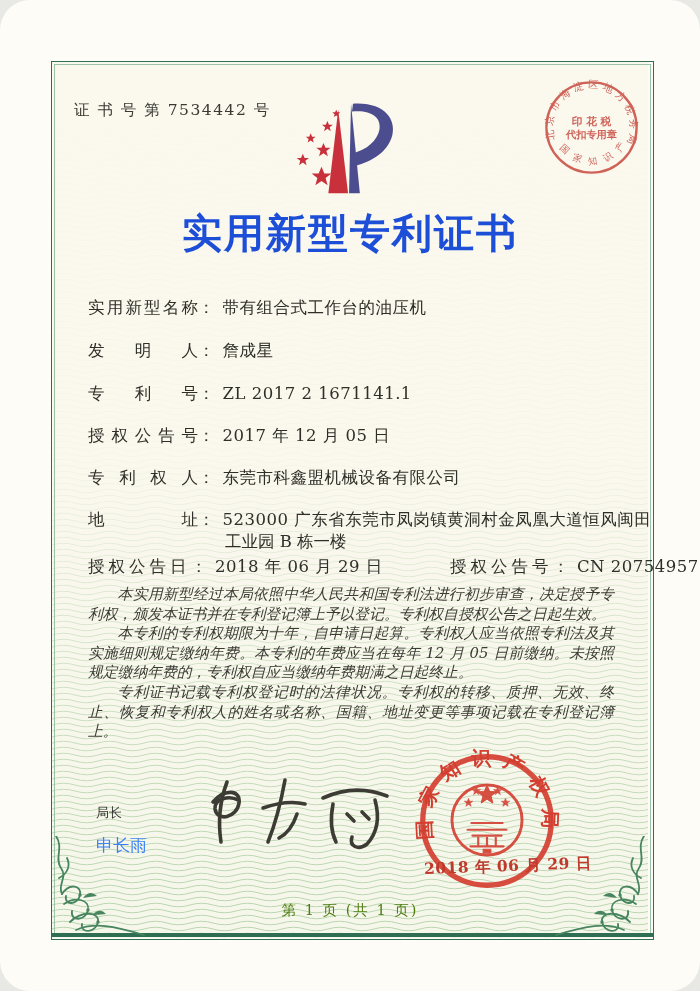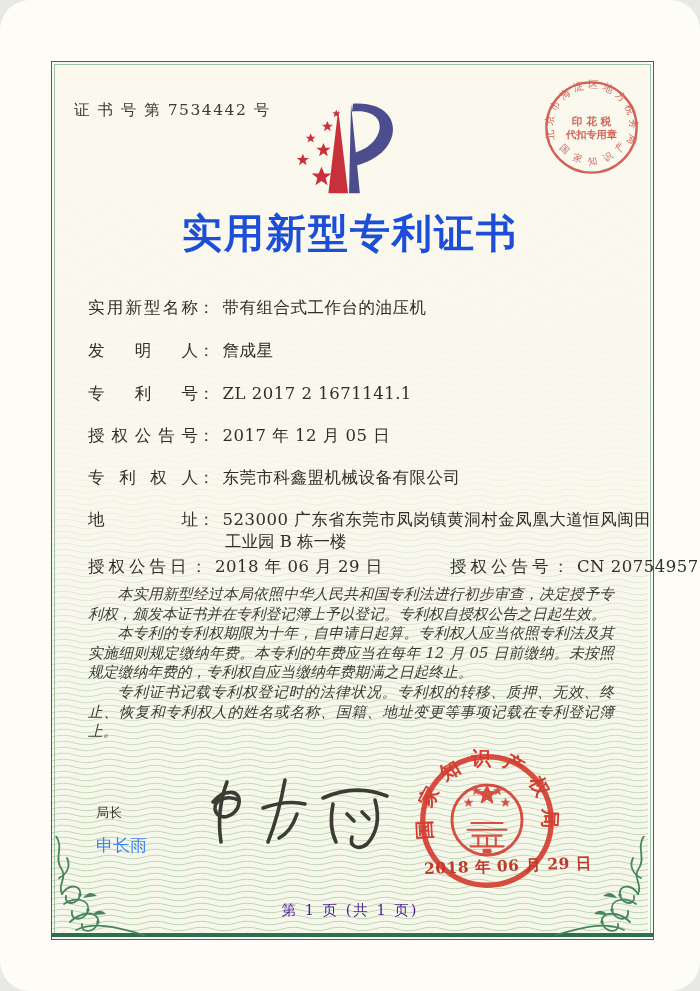--- a/index.html
+++ b/index.html
@@ -45,21 +45,21 @@
   .director-title{position:absolute;left:96px;top:804px;font-size:13px;
      font-family:"DejaVu Sans","Liberation Sans",sans-serif;color:#33332e;}
   .director-name{position:absolute;left:96px;top:834px;font-size:17px;
      font-family:Liberation Mono, monospace;color:#3b82f6;}
   .signature{position:absolute;left:205px;top:772px;width:190px;height:92px;}
   .seal{position:absolute;left:414px;top:748px;width:146px;height:146px;opacity:.95;}
   .seal text{fill:#d23527;font-weight:700;}
   .seal-date{position:absolute;left:424px;top:856px;font-size:15.5px;font-weight:600;
      color:#bf3a2c;letter-spacing:.5px;transform:rotate(-2deg);white-space:nowrap;}
   .footer{position:absolute;left:0;top:901px;width:100%;text-align:center;
-     font-size:14.5px;letter-spacing:2px;color:#4c1d95;}
+     font-size:14.5px;letter-spacing:2px;color:#4d7c0f;}
 </style>
 </head>
 <body>
 
 <div class="page">
 
   <svg class="waves" viewBox="0 0 596 876" preserveAspectRatio="none">
     <defs>
       <pattern id="wv" width="46" height="6" patternUnits="userSpaceOnUse">
         <path d="M0,3 Q11.5,-0.5 23,3 T46,3" fill="none" stroke="#b4d2ab" stroke-width="1"></path>

